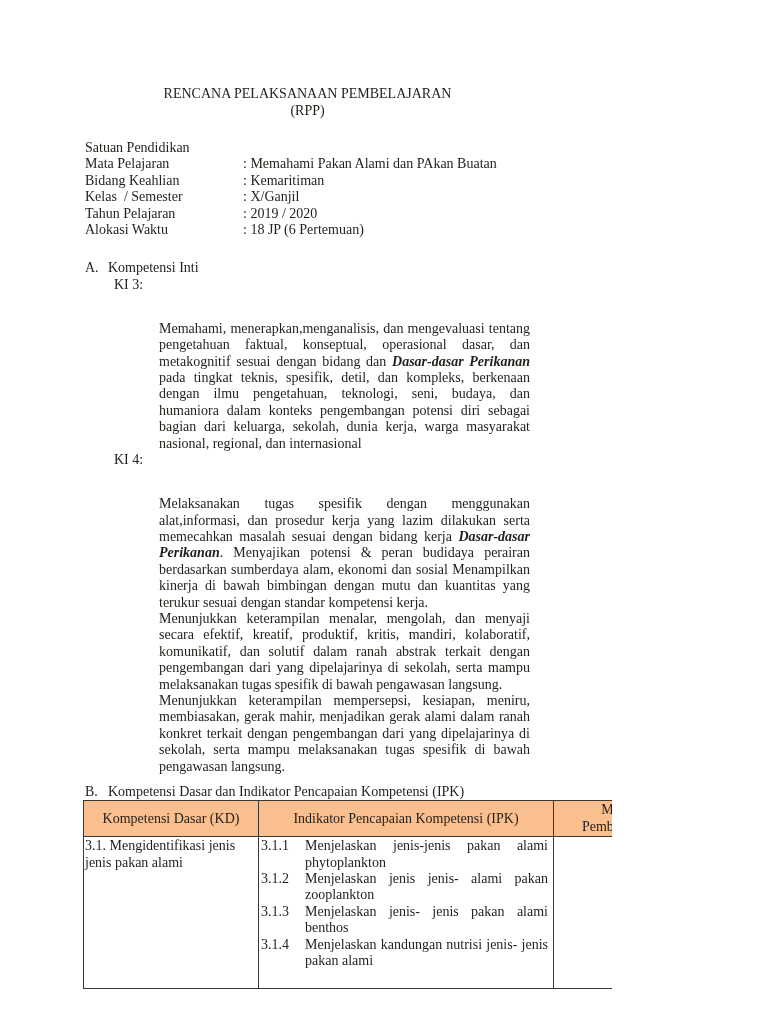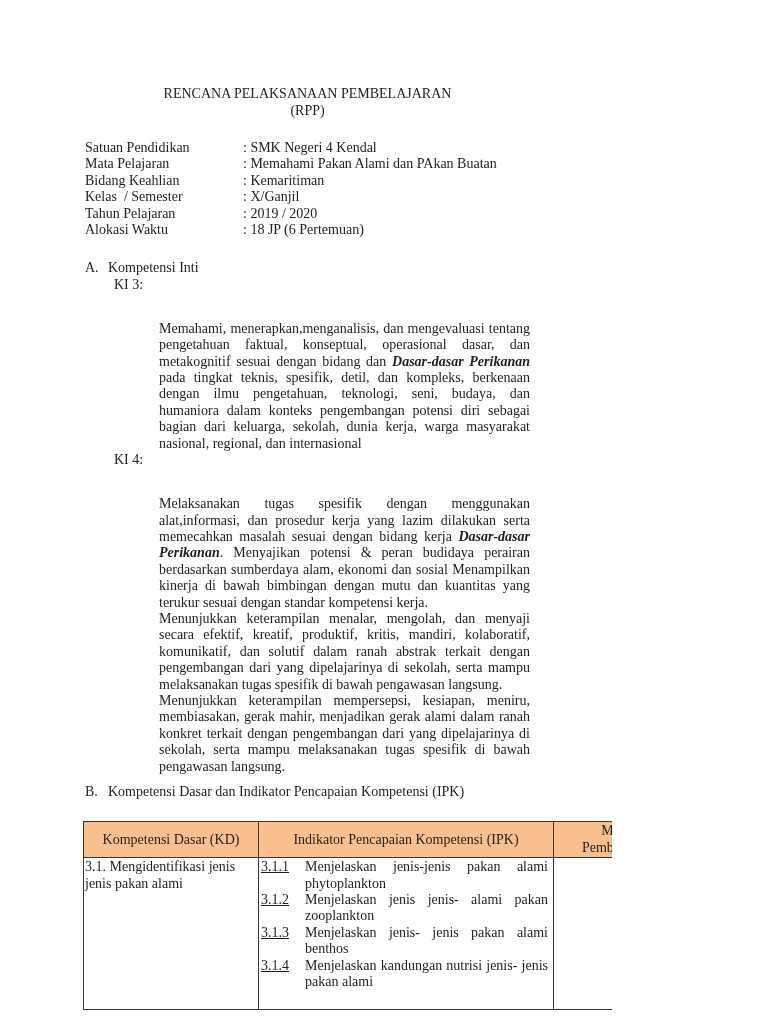--- a/index.html
+++ b/index.html
@@ -41,58 +41,57 @@
   .ki-block{display:flex;}
   .ki-label{flex:0 0 45px;white-space:nowrap;margin-left:29px;}
   .ki-body{flex:1;text-align:justify;margin-top:44px;}
   .ki-body p{text-align:justify;}
   .bi{font-weight:bold;font-style:italic;}
   
   table.kd-table{
     border-collapse:collapse;
     table-layout:fixed;
     width:603px;
-    margin:21px 0 0 -2px;
+    margin:0 0 0 -2px;
   }
   .kd-table th,.kd-table td{
     border:1.5px solid var(--table-border);
     font-weight:normal;
     font-size:14px;line-height:16.4px;
   }
   .kd-table th{
     background:var(--header-bg);
     text-align:center;vertical-align:middle;
     height:33px;padding:1px 12px;
   }
   .kd-table td{vertical-align:top;height:152px;}
   .col-kd{width:175px;}
   .col-ipk{width:295px;}
   .col-materi{width:133px;}
   .cell-kd{padding:1px 3px 1px 1px;}
   .cell-ipk{padding:1px 5px 1px 2px;}
   .cell-materi{padding:1px 2px;text-align:right;}
   .ipk-item{display:flex;}
-  .ipk-num{flex:0 0 44px;text-decoration:underline;}
+  .ipk-num{flex:0 0 44px;}
   .ipk-text{flex:1;text-align:justify;}
 </style>
 </head>
 <body>
 
 <div class="page">
   <div class="content">
 
     <div class="doc-title">
       <div>RENCANA PELAKSANAAN PEMBELAJARAN</div>
       <div>(RPP)</div>
     </div>
 
     <div class="meta">
       <div class="meta-row">
         <span class="meta-label">Satuan Pendidikan</span>
-        <span class="meta-value">: SMK Negeri 4 Kendal</span>
       </div>
       <div class="meta-row">
         <span class="meta-label">Mata Pelajaran</span>
         <span class="meta-value">: Memahami Pakan Alami dan PAkan Buatan</span>
       </div>
       <div class="meta-row">
         <span class="meta-label">Bidang Keahlian</span>
         <span class="meta-value">: Kemaritiman</span>
       </div>
       <div class="meta-row">

